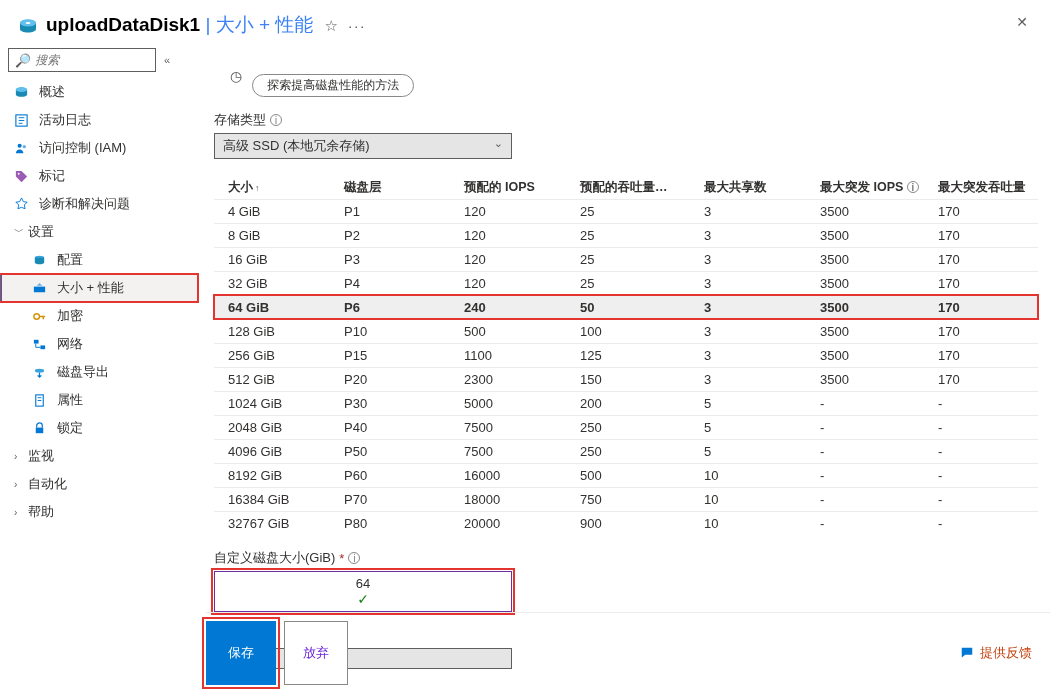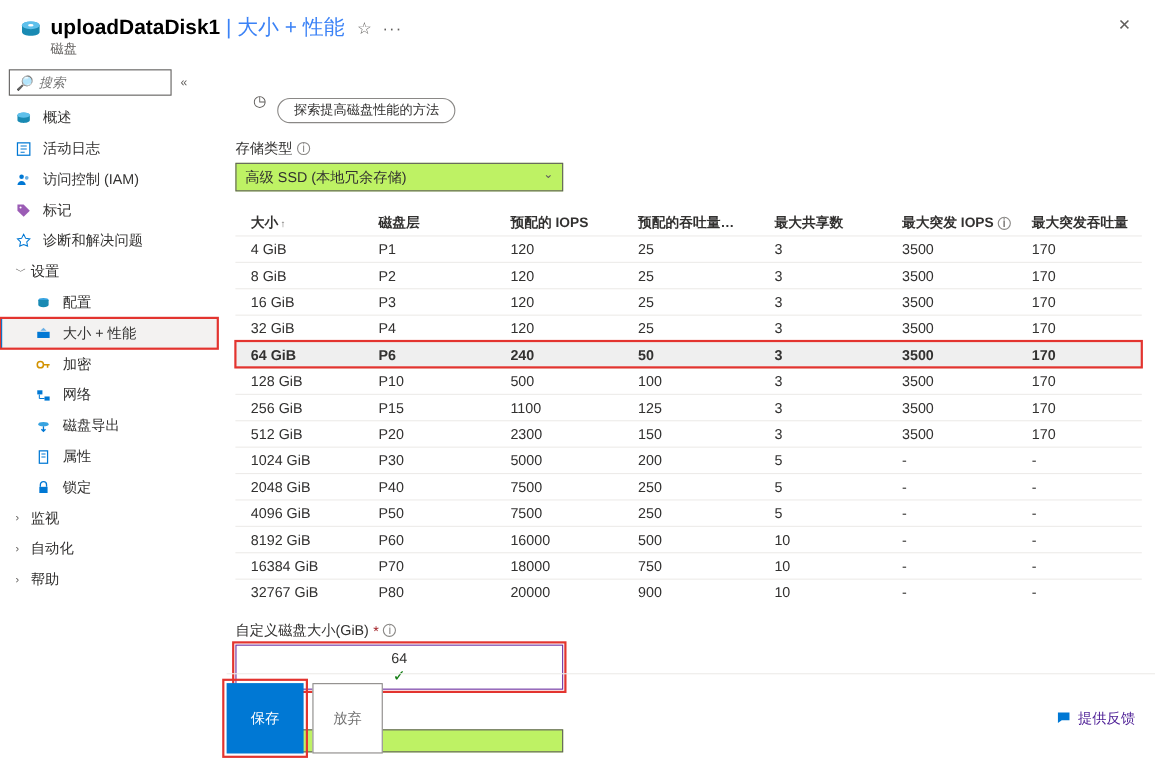--- a/index.html
+++ b/index.html
@@ -195,21 +195,21 @@
     .dropdown {
       border: 1px solid #605e5c;
       width: 298px;
       padding: 3px 8px;
       display: flex;
       align-items: flex-start;
       justify-content: space-between;
       font-size: 13px;
       cursor: pointer;
       margin-bottom: 4px;
-      background: #bef264;
+      background: #e5e5e5;
     }
     .dropdown .chev-d {
       color: #605e5c;
       font-size: 11px;
     }
 
     
     .tbl {
       width: 100%;
       margin-top: 16px;
@@ -294,28 +294,28 @@
       padding: 23px 22px;
       font-size: 13px;
       cursor: pointer;
     }
     .btn-primary.hl {
       outline: 2px solid #e3342f;
       outline-offset: 2px;
     }
     .btn-secondary {
       background: #fff;
-      color: #737373;
+      color: #6d28d9;
       border: 1px solid #8a8886;
       padding: 4px 18px;
       font-size: 13px;
       cursor: pointer;
     }
     .feedback {
-      color: #4c1d95;
+      color: #c2410c;
       font-size: 13px;
       cursor: pointer;
       display: flex;
       align-items: center;
       gap: 6px;
     }
     .fb-icon {
       width: 14px;
       height: 14px;
     }
@@ -329,21 +329,20 @@
     <path d="M2 6v6c0 2 3.6 3.5 8 3.5s8-1.5 8-3.5V6" fill="#198ab3"></path>
     <ellipse cx="10" cy="6" rx="8" ry="3.5" fill="#5ec0eb"></ellipse>
     <ellipse cx="10" cy="6" rx="2.5" ry="1.1" fill="#fff"></ellipse>
   </svg>
   <div class="header-titles">
     <span class="header-title">
       <span>uploadDataDisk1</span><span class="thin"><span> | </span><span>大小 + 性能</span></span>
     </span>
     <span class="star">☆</span>
     <span class="dots">···</span>
-    <div class="header-sub">磁盘</div>
   </div>
   <div class="close-x">✕</div>
 </div>
 
 <div class="body">
 
   <div class="sidebar">
     <div class="search-row">
       <div class="search-box">
         <span style="color:#605e5c;font-size:13px;margin-right:4px">🔎</span>

